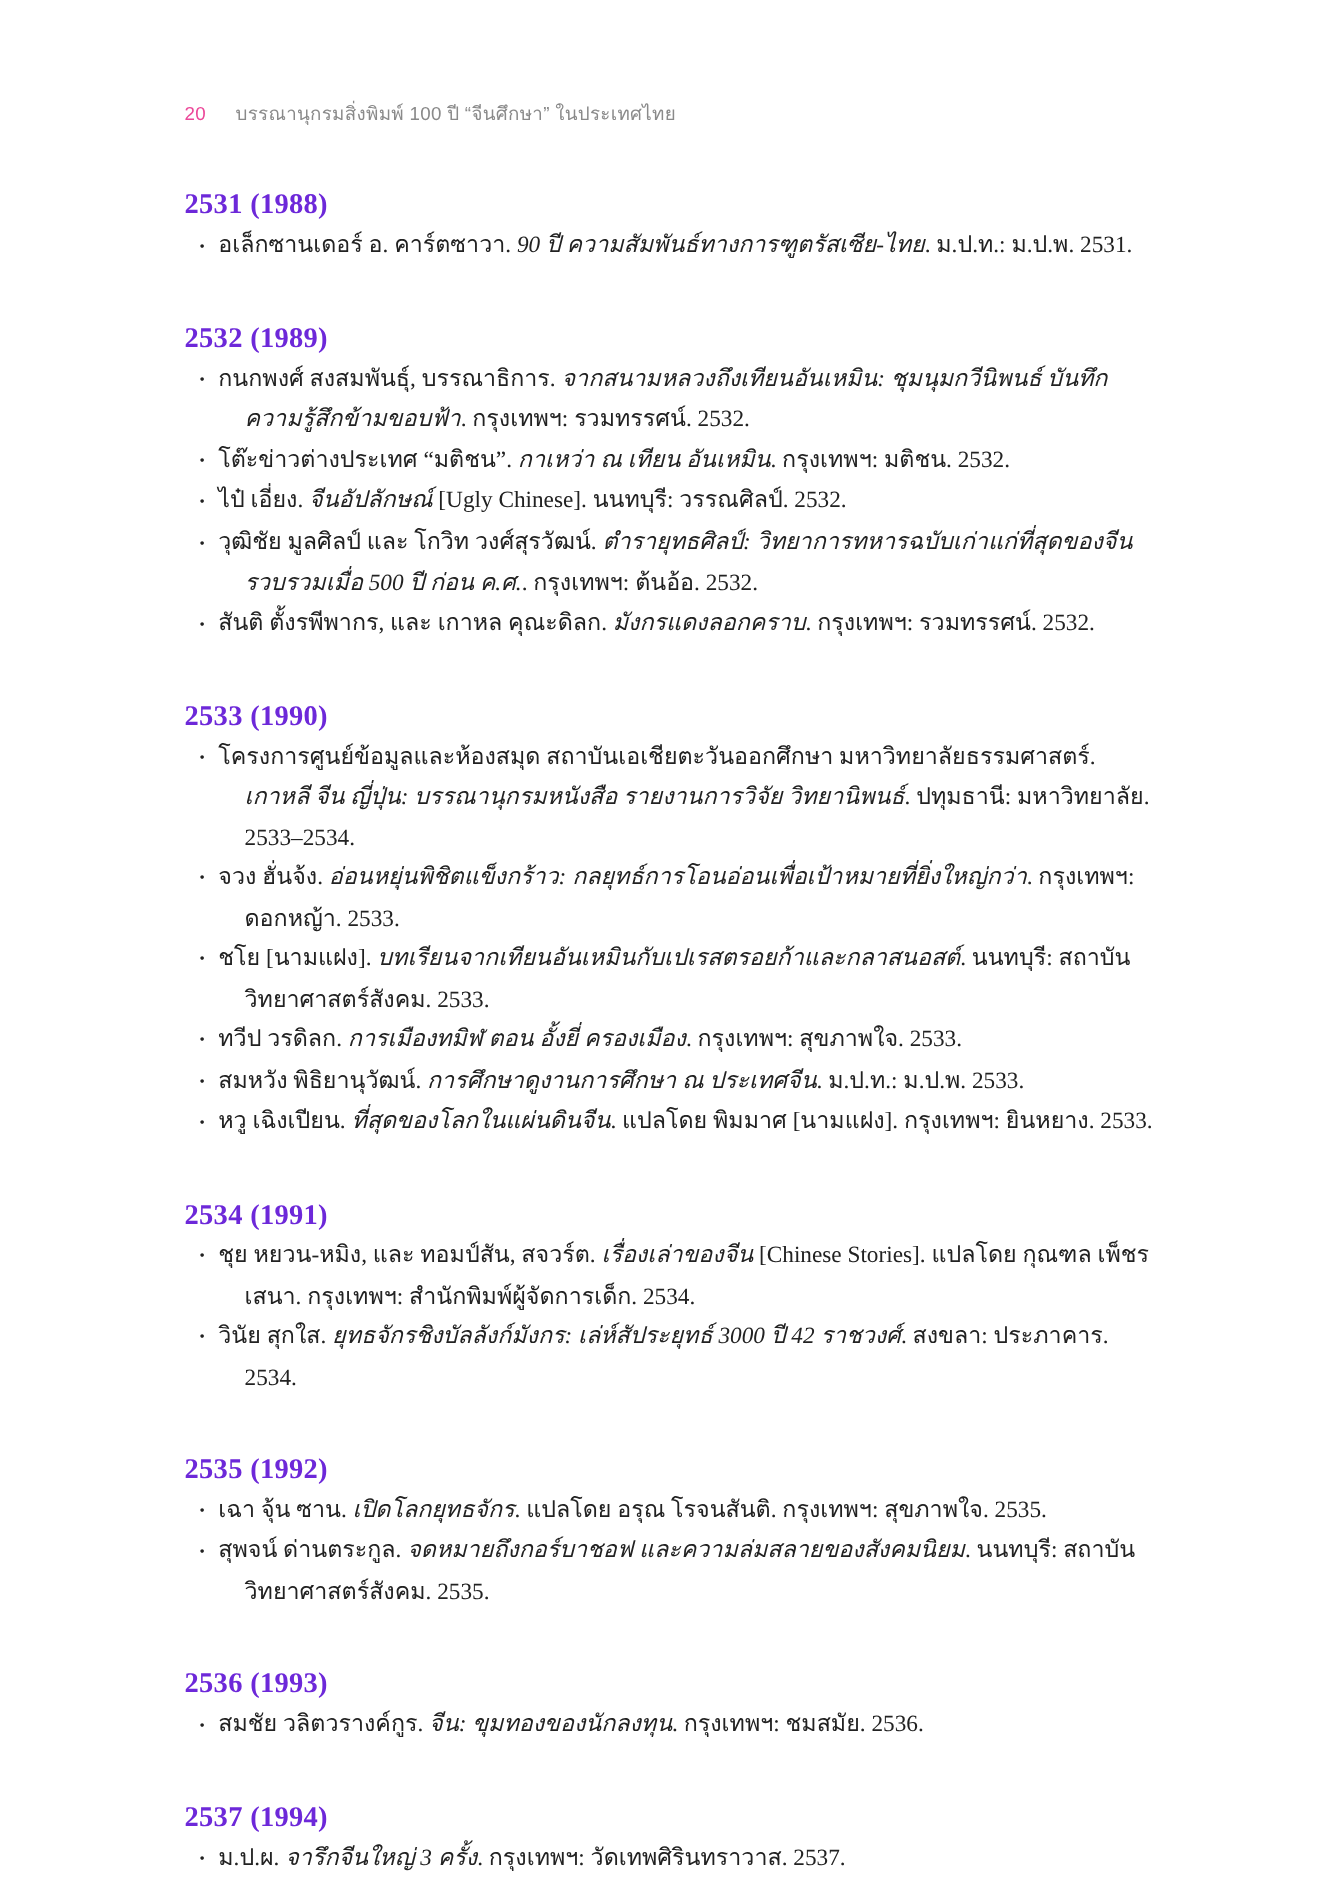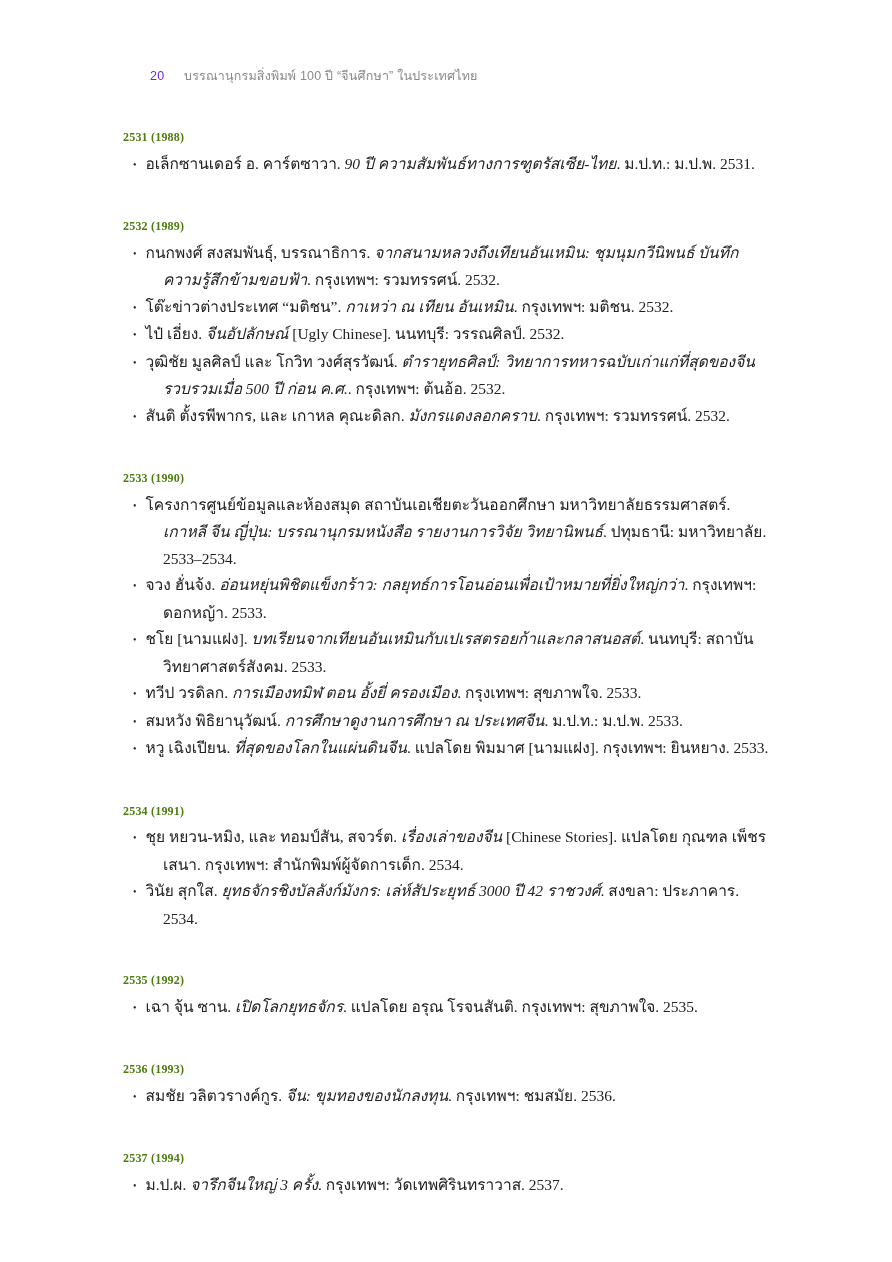--- a/index.html
+++ b/index.html
@@ -16,27 +16,27 @@
     background:#ffffff;
   }
   .running-header {
     font-family:"Liberation Sans","DejaVu Sans",sans-serif;
     font-size:12.5px;
     color:#8a8a8a;
     letter-spacing:0.2px;
     margin-bottom:38px;
     white-space:nowrap;
   }
-  .running-header .pagenum { margin-right:16px; color:#6d28d9;margin-left:27px; }
+  .running-header .pagenum { margin-right:16px; color:#ec4899; }
   .year-section { margin-top:35px; }
   .year-section:first-of-type { margin-top:0; }
   .year-heading {
-    font-size:12px;
+    font-size:19px;
     font-weight:bold;
-    color:#4d7c0f;
+    color:#6d28d9;
     line-height:26.5px;
     letter-spacing:0.2px;
   }
   .year-heading .year-en { font-weight:bold; }
   .entry {
     font-size:15.5px;
     line-height:26.5px;
     color:#222222;
     padding-left:40px;
     text-indent:-30px;
@@ -83,20 +83,21 @@
         <p class="entry"><span class="bullet">•</span><span>หวู เฉิงเปียน. </span><em>ที่สุดของโลกในแผ่นดินจีน</em><span>. แปลโดย พิมมาศ [นามแฝง]. กรุงเทพฯ: ยินหยาง. 2533.</span></p>
       </section>
       <section class="year-section">
         <h2 class="year-heading"><span>2534 </span><span class="year-en">(1991)</span></h2>
         <p class="entry"><span class="bullet">•</span><span>ชุย หยวน-หมิง, และ ทอมป์สัน, สจวร์ต. </span><em>เรื่องเล่าของจีน</em><span> [Chinese Stories]. แปลโดย กุณฑล เพ็ชรเสนา. กรุงเทพฯ: สำนักพิมพ์ผู้จัดการเด็ก. 2534.</span></p>
         <p class="entry"><span class="bullet">•</span><span>วินัย สุกใส. </span><em>ยุทธจักรชิงบัลลังก์มังกร: เล่ห์สัประยุทธ์ 3000 ปี 42 ราชวงศ์</em><span>. สงขลา: ประภาคาร. 2534.</span></p>
       </section>
       <section class="year-section">
         <h2 class="year-heading"><span>2535 </span><span class="year-en">(1992)</span></h2>
         <p class="entry"><span class="bullet">•</span><span>เฉา จุ้น ซาน. </span><em>เปิดโลกยุทธจักร</em><span>. แปลโดย อรุณ โรจนสันติ. กรุงเทพฯ: สุขภาพใจ. 2535.</span></p>
+        <p class="entry"><span class="bullet">•</span><span>สุพจน์ ด่านตระกูล. </span><em>จดหมายถึงกอร์บาชอฟ และความล่มสลายของสังคมนิยม</em><span>. นนทบุรี: สถาบันวิทยาศาสตร์สังคม. 2535.</span></p>
       </section>
       <section class="year-section">
         <h2 class="year-heading"><span>2536 </span><span class="year-en">(1993)</span></h2>
         <p class="entry"><span class="bullet">•</span><span>สมชัย วลิตวรางค์กูร. </span><em>จีน: ขุมทองของนักลงทุน</em><span>. กรุงเทพฯ: ชมสมัย. 2536.</span></p>
       </section>
       <section class="year-section">
         <h2 class="year-heading"><span>2537 </span><span class="year-en">(1994)</span></h2>
         <p class="entry"><span class="bullet">•</span><span>ม.ป.ผ. </span><em>จารึกจีนใหญ่ 3 ครั้ง</em><span>. กรุงเทพฯ: วัดเทพศิรินทราวาส. 2537.</span></p>
       </section>
     </div>

